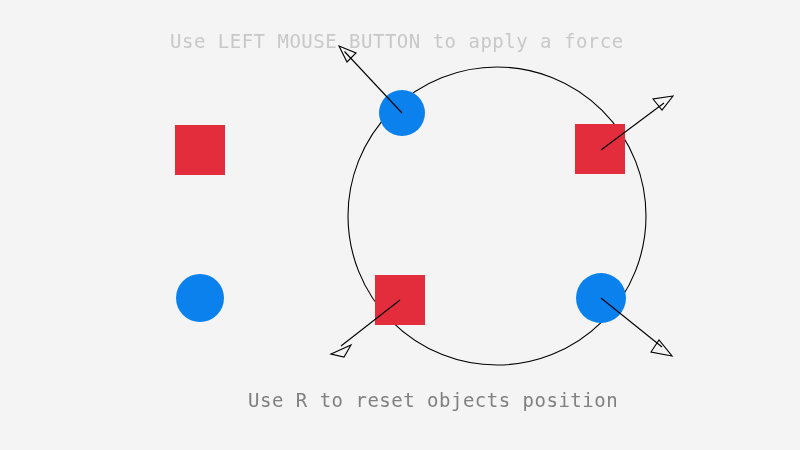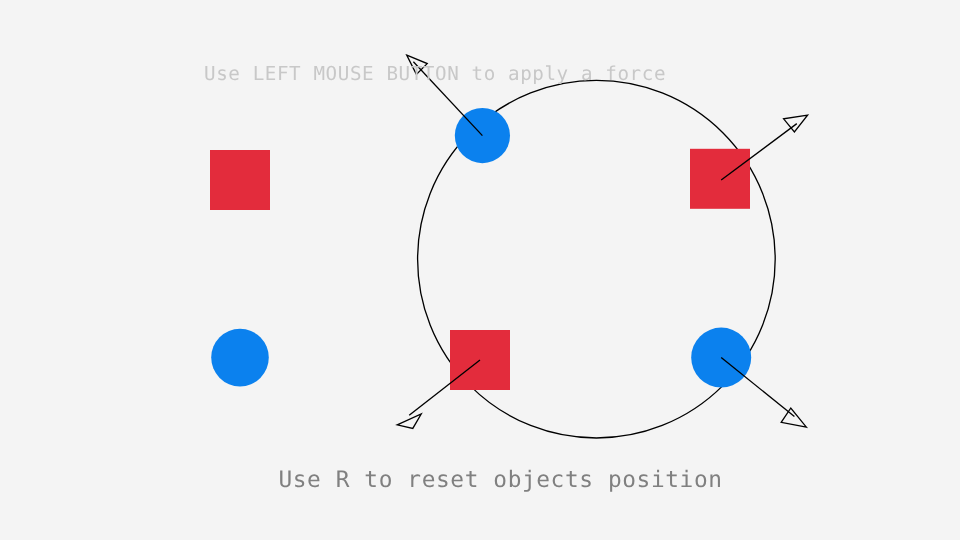--- a/index.html
+++ b/index.html
@@ -30,26 +30,25 @@
   .hud-text {
     position: absolute;
     white-space: pre;
     font-family: "DejaVu Sans Mono", monospace;
     letter-spacing: 0.5px;
     user-select: none;
   }
   #hint-top {
     left: 170px;
     top: 30px;
-    font-size: 16px;
+    font-size: 19px;
     color: #c8c8c8;
-    margin-top: 22px;
   }
   #hint-bottom {
-    left: 232px;
+    left: 248px;
     top: 389px;
     font-size: 19px;
     color: #808080;
   }
 </style>
 </head>
 <body>
 
 <div id="stage">
 

